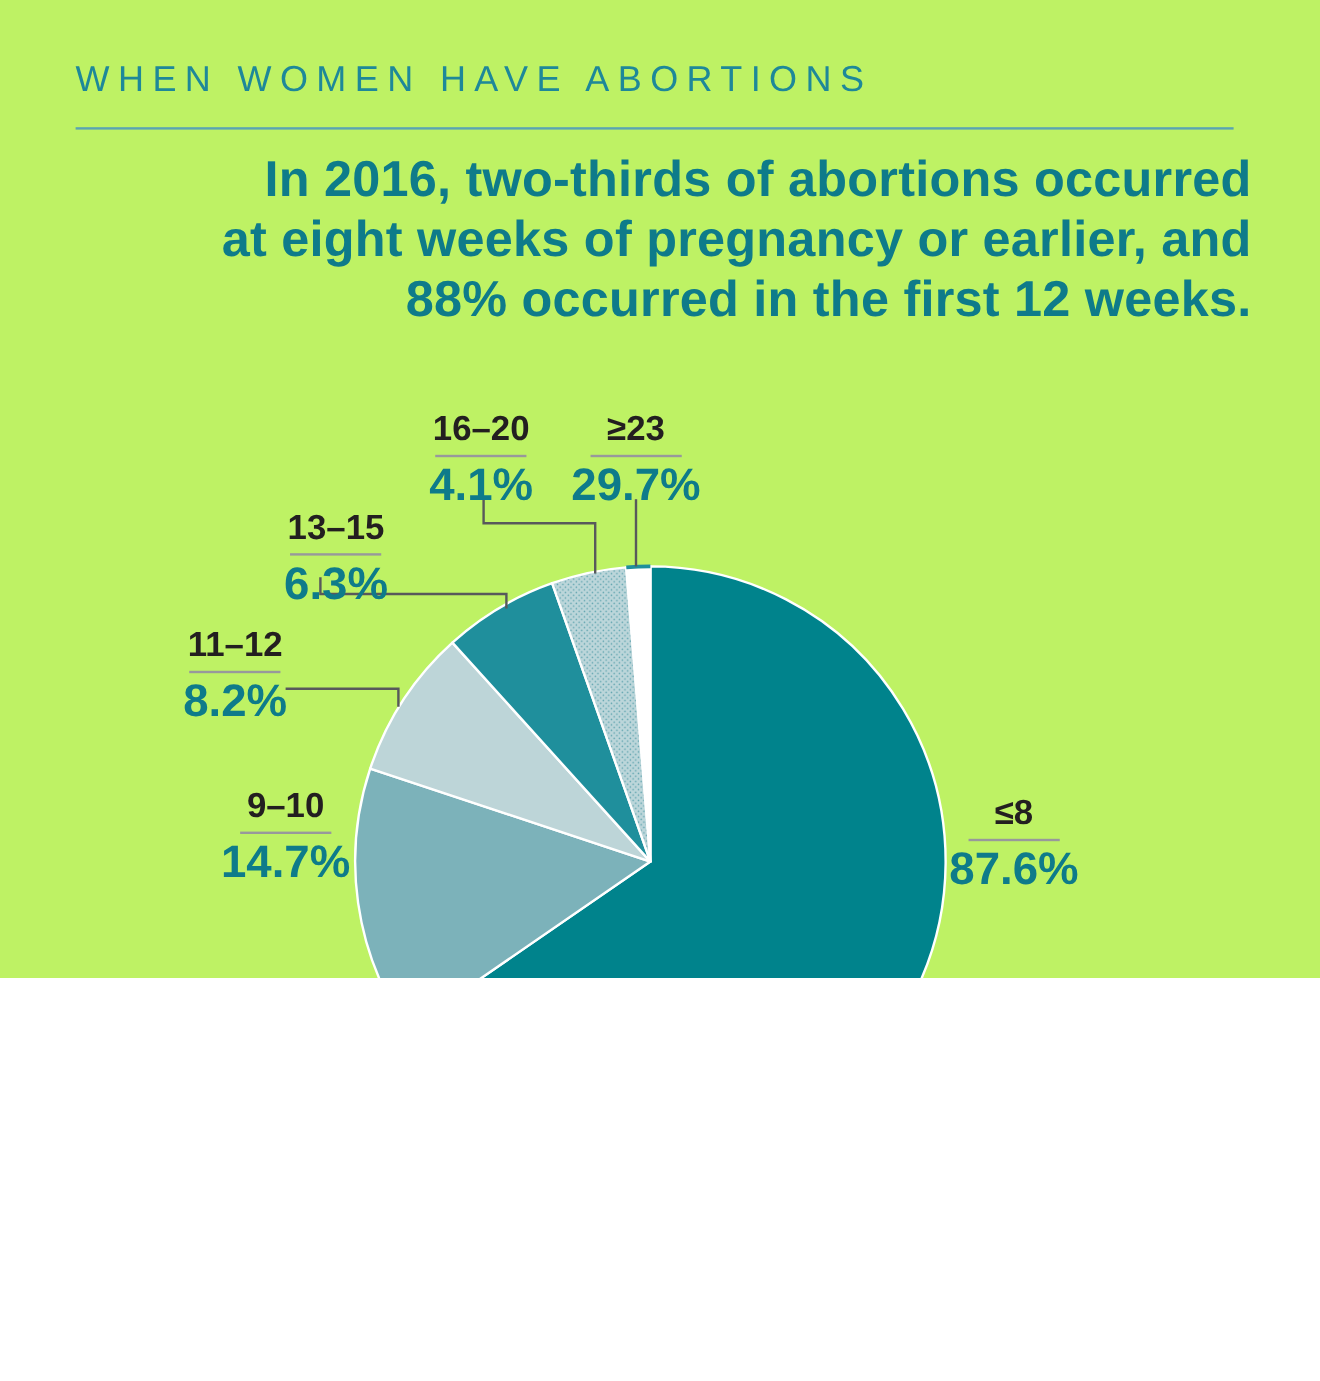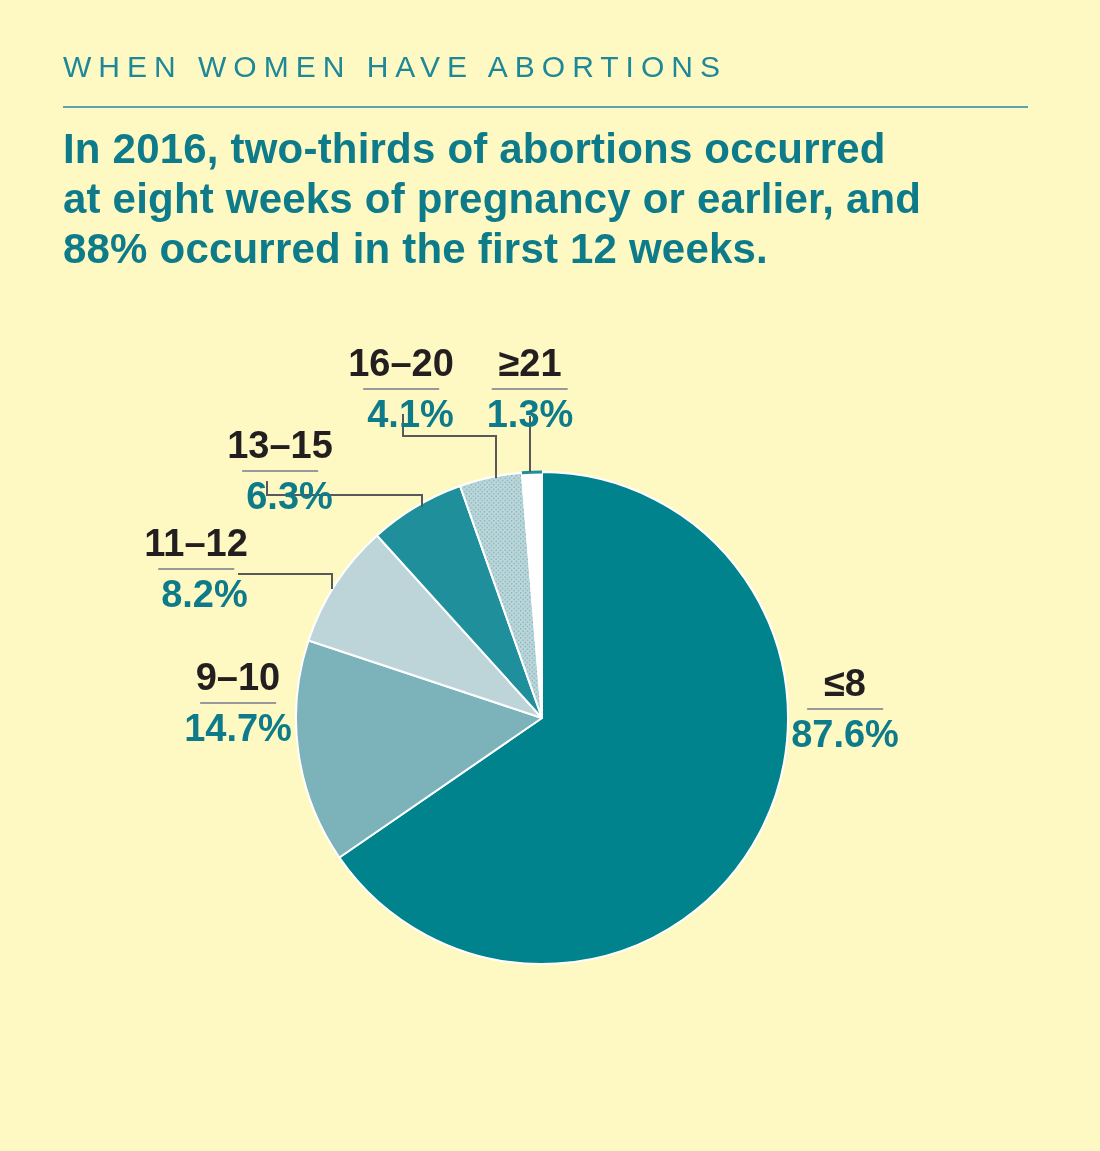--- a/index.html
+++ b/index.html
@@ -3,22 +3,22 @@
 <meta charset="utf-8">
 <style>
   html, body {
     margin: 0;
     padding: 0;
     background: #ffffff;
   }
   .canvas {
     position: relative;
     width: 1100px;
-    height: 1151px;
-    background: #fef9c3;
+    height: 815px;
+    background: #bef264;
     font-family: "Liberation Sans", sans-serif;
     overflow: hidden;
   }
   
   .kicker {
     position: absolute;
     left: 63px;
     top: 50px;
     font-size: 30px;
     font-weight: normal;
@@ -39,37 +39,38 @@
     left: 63px;
     top: 124px;
     width: 980px;
     margin: 0;
     font-size: 42px;
     font-weight: bold;
     line-height: 50px;
     color: #0E7B8A;
     white-space: pre-line;
     letter-spacing: 0.2px;
+    text-align: right;
   }
   
   #chart-svg {
     position: absolute;
     left: 0;
     top: 0;
     width: 1100px;
     height: 1151px;
   }
   
   .slice-label {
     position: absolute;
     transform: translateX(-50%);
     text-align: center;
   }
   .slice-label .cat {
-    font-size: 38px;
+    font-size: 29px;
     font-weight: bold;
     color: #231F20;
     line-height: 1;
     white-space: nowrap;
   }
   .slice-label .sep {
     width: 76px;
     height: 0;
     border: none;
     border-top: 2px solid #98999B;
@@ -161,19 +162,19 @@
     <div class="pct">6.3%</div>
   </div>
 
   <div class="slice-label pos-16-20">
     <div class="cat">16–20</div>
     <div class="sep"></div>
     <div class="pct">4.1%</div>
   </div>
 
   <div class="slice-label pos-ge21">
-    <div class="cat">≥21</div>
+    <div class="cat">≥23</div>
     <div class="sep"></div>
-    <div class="pct">1.3%</div>
+    <div class="pct">29.7%</div>
   </div>
 
 
 </div>
 
 </body></html>

